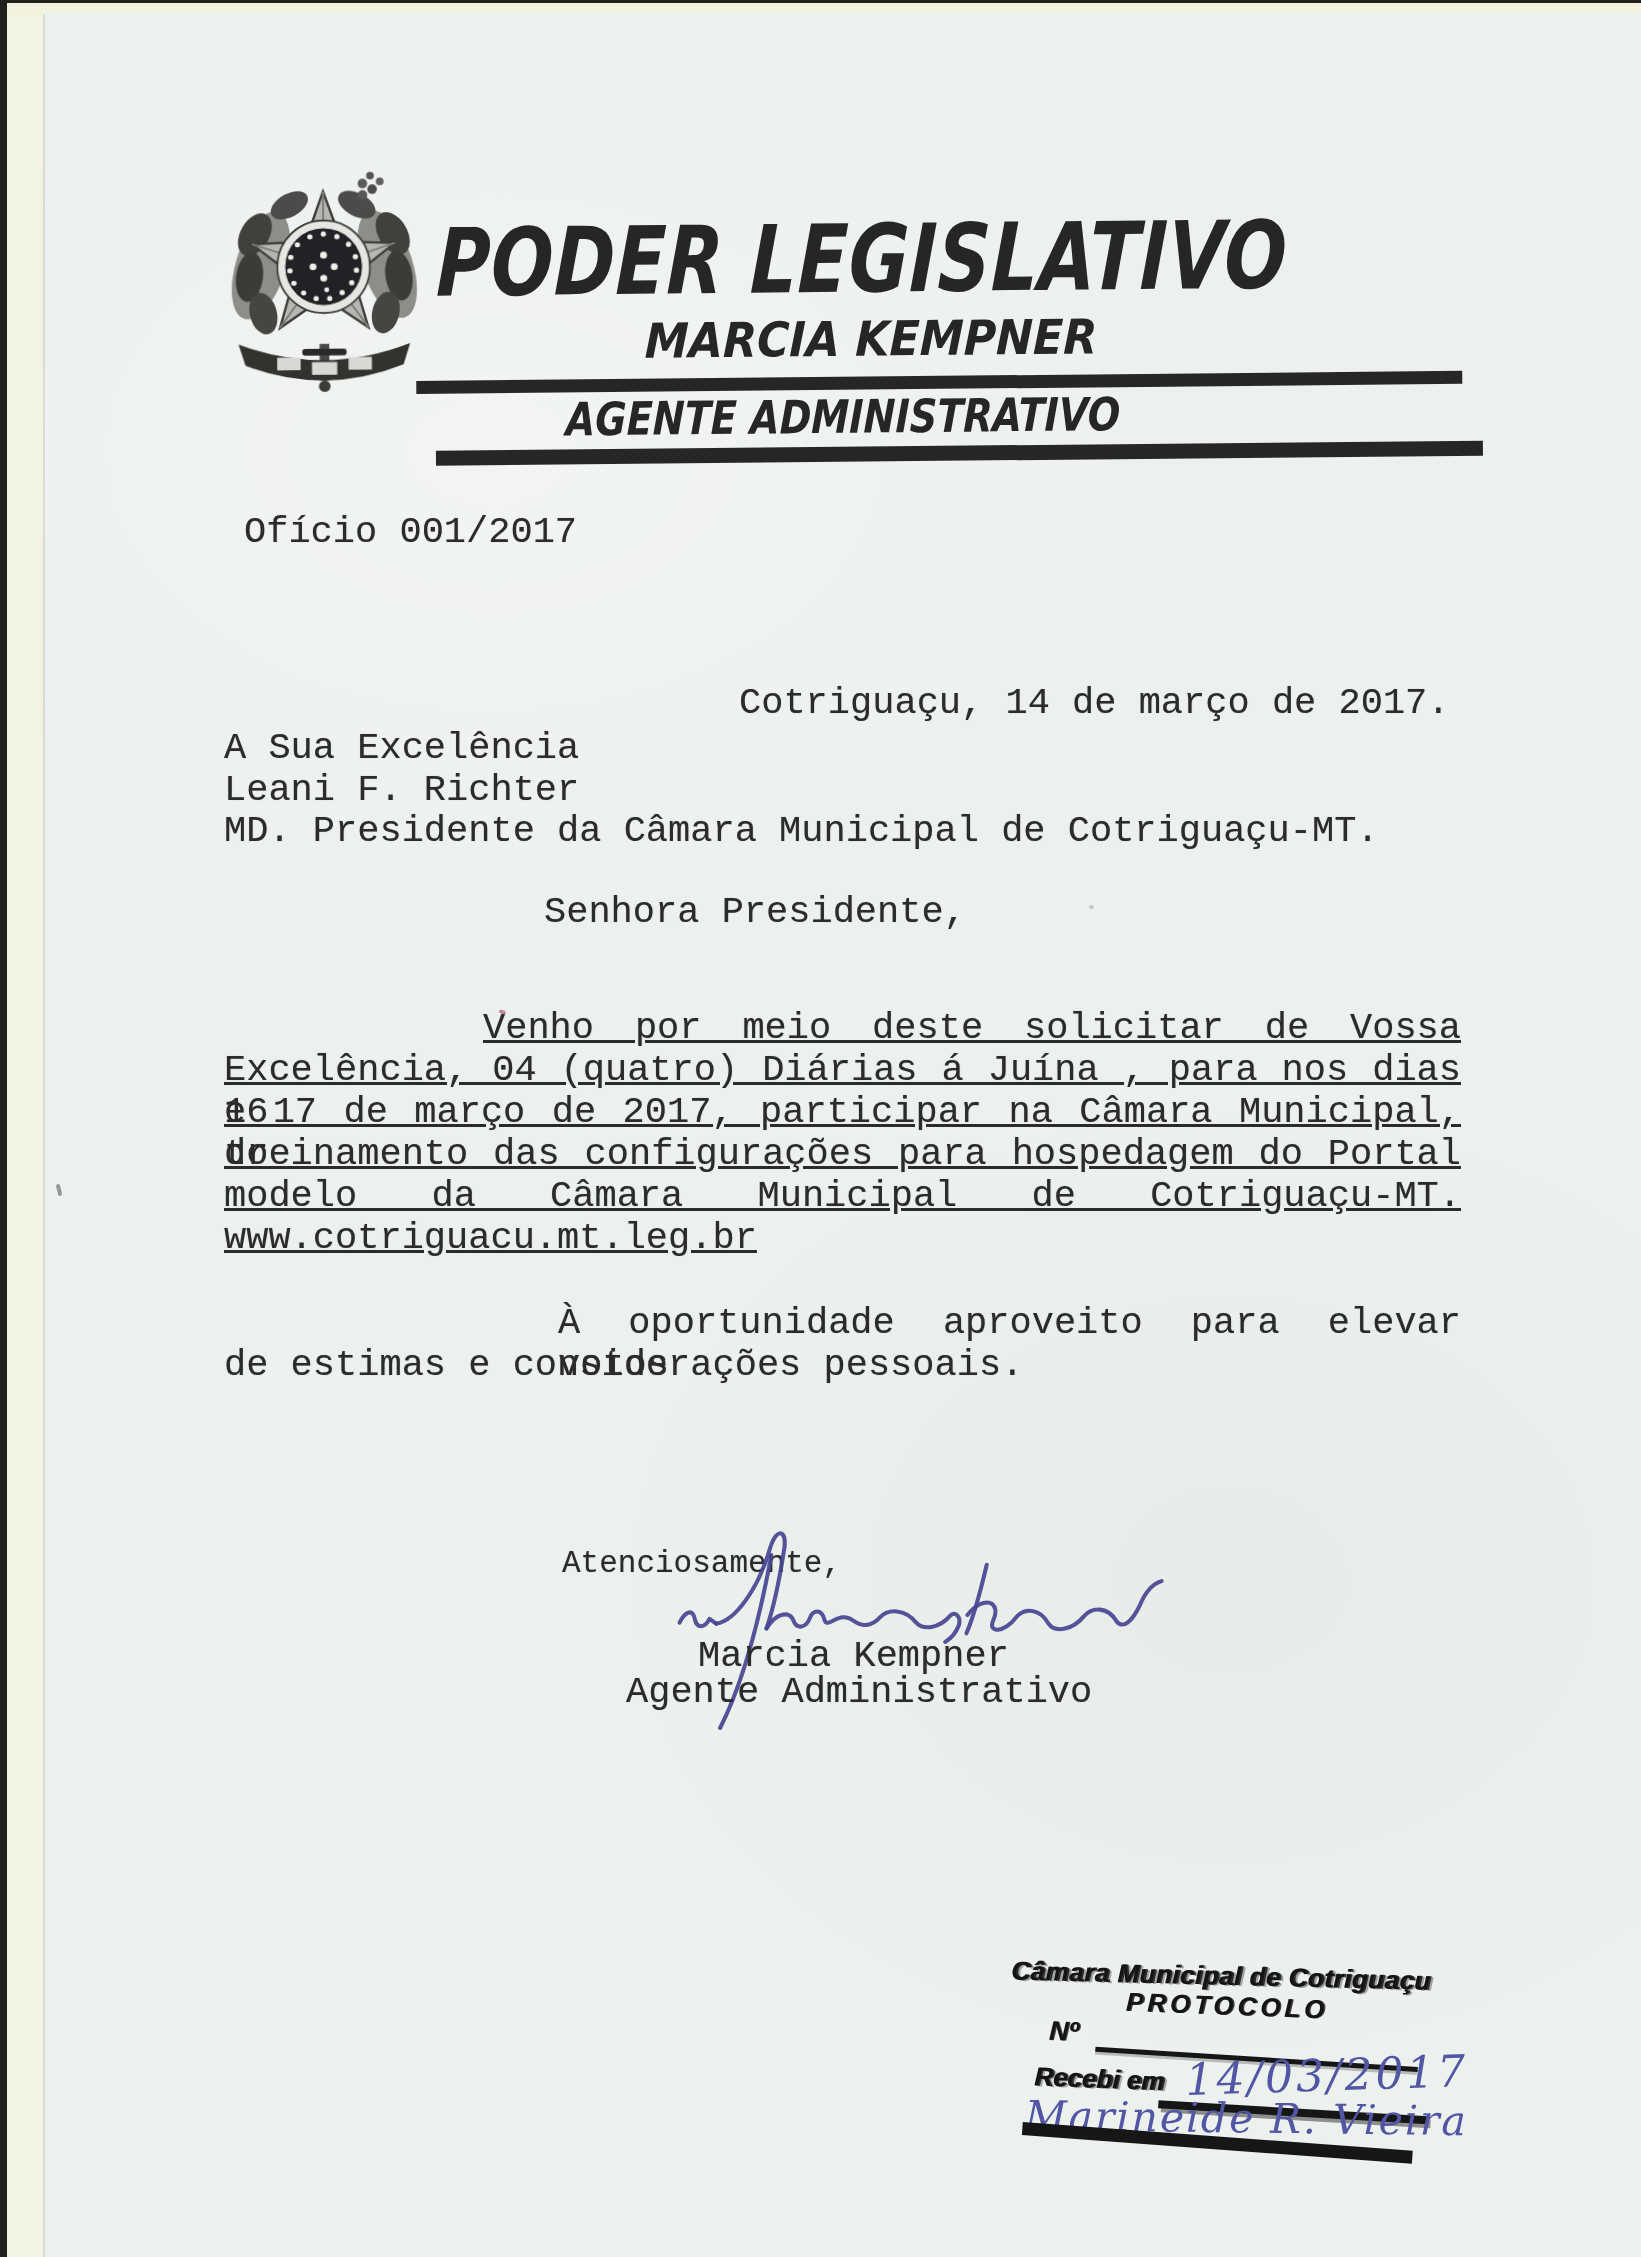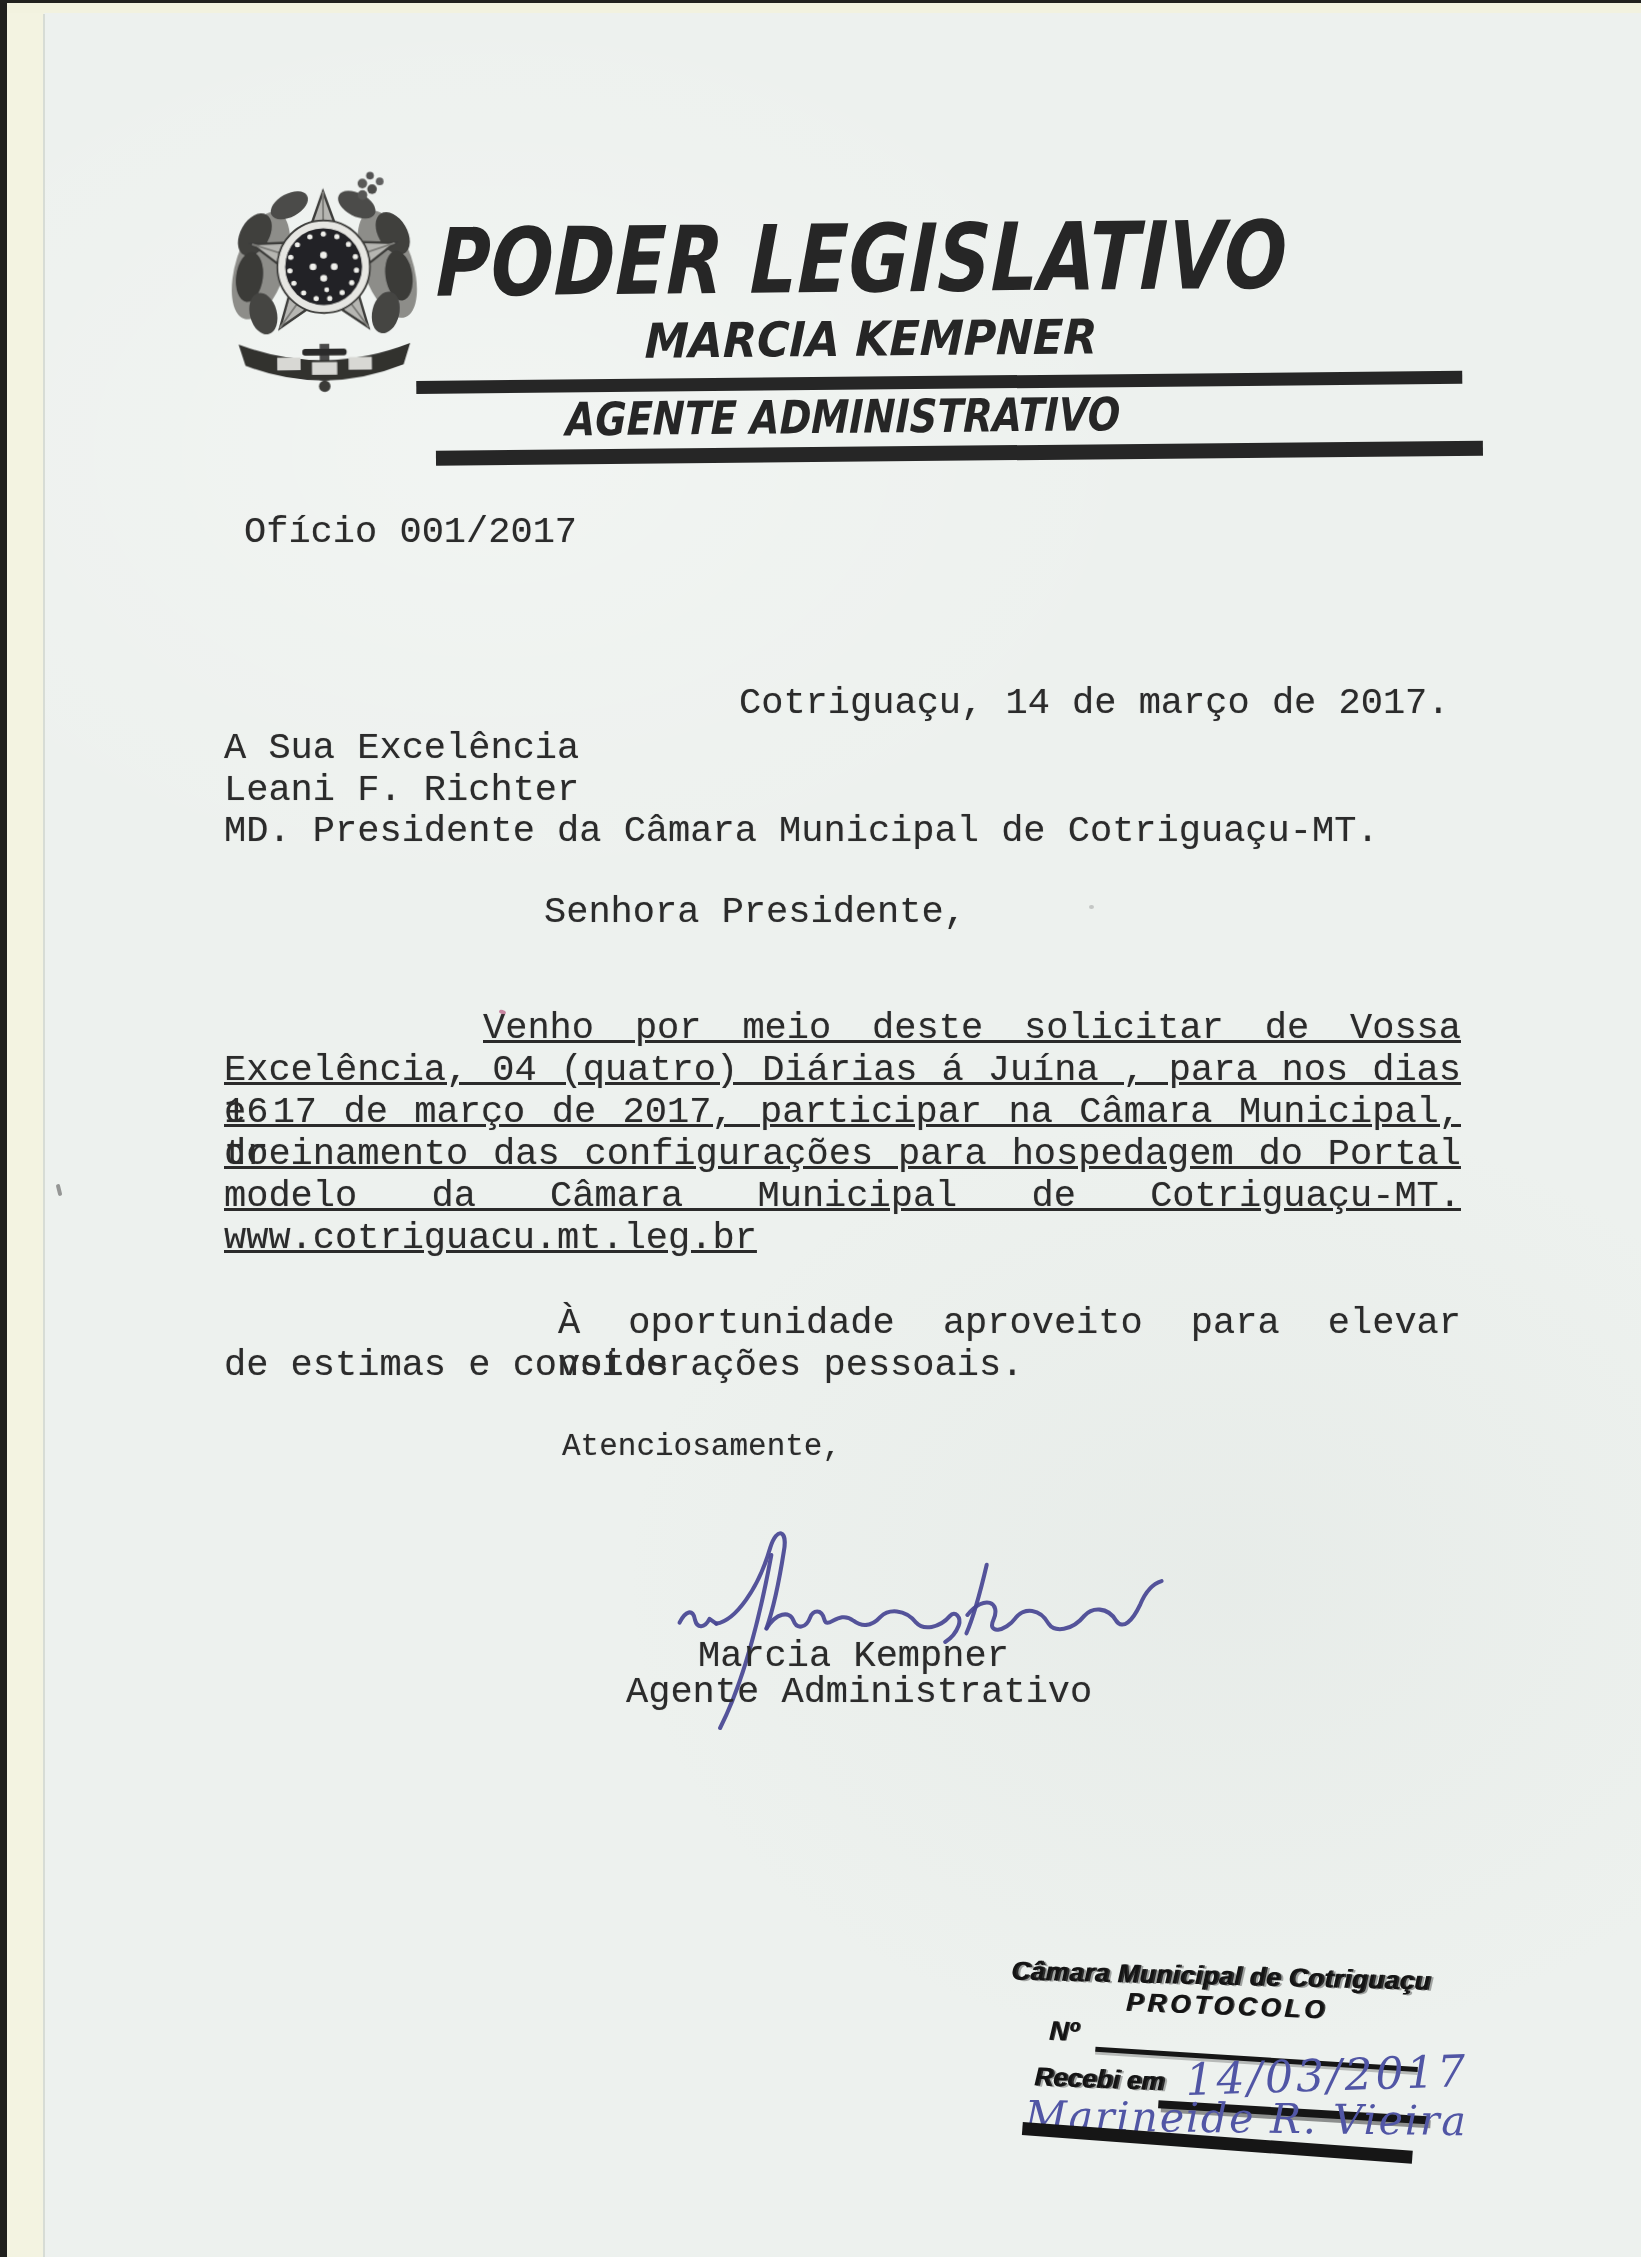--- a/index.html
+++ b/index.html
@@ -194,21 +194,21 @@
     <div class="jl">treinamento das configurações para hospedagem do Portal</div>
     <div class="jl">modelo da Câmara Municipal de Cotriguaçu-MT.</div>
     <div class="ll">www.cotriguacu.mt.leg.br</div>
   </div>
 
   <div class="para" style="left:224px;top:1302px;">
     <div class="jl ind2">À oportunidade aproveito para elevar votos</div>
     <div class="ll">de estimas e considerações pessoais.</div>
   </div>
 
-  <div class="t closing" style="left:562px;top:1426px;">Atenciosamente,</div>
+  <div class="t closing" style="left:562px;top:1543px;">Atenciosamente,</div>
 
   <svg class="signature-svg" width="512" height="227" viewBox="0 0 530 235">
     <path class="sig-stroke" d="M14,98 C20,86 28,83 30,95 C32,104 40,104 45,94 L52,99"></path>
     <path class="sig-stroke" d="M52,99 C72,96 96,62 108,20 C115,-2 126,2 122,24 C117,56 111,84 104,104"></path>
     <path class="sig-stroke" d="M104,104 C114,88 128,85 132,96 C135,105 145,104 149,93 C152,85 161,83 164,95 C167,106 179,84 194,96 C202,102 212,103 222,92 C230,84 247,83 259,98 C266,106 283,104 294,91 C299,85 306,92 303,101 C300,109 294,115 289,118"></path>
     <path class="sig-stroke" d="M332,38 C325,68 317,95 311,109"></path>
     <path class="sig-stroke" d="M312,90 C330,68 347,77 339,95 C332,110 351,108 362,93 C371,82 387,83 396,99 C402,108 420,107 433,91 C441,82 457,81 466,96 C473,106 483,96 491,79 C496,67 503,58 513,55"></path>
     <path class="sig-stroke" d="M109,28 C98,88 81,158 56,207"></path>
   </svg>
 

